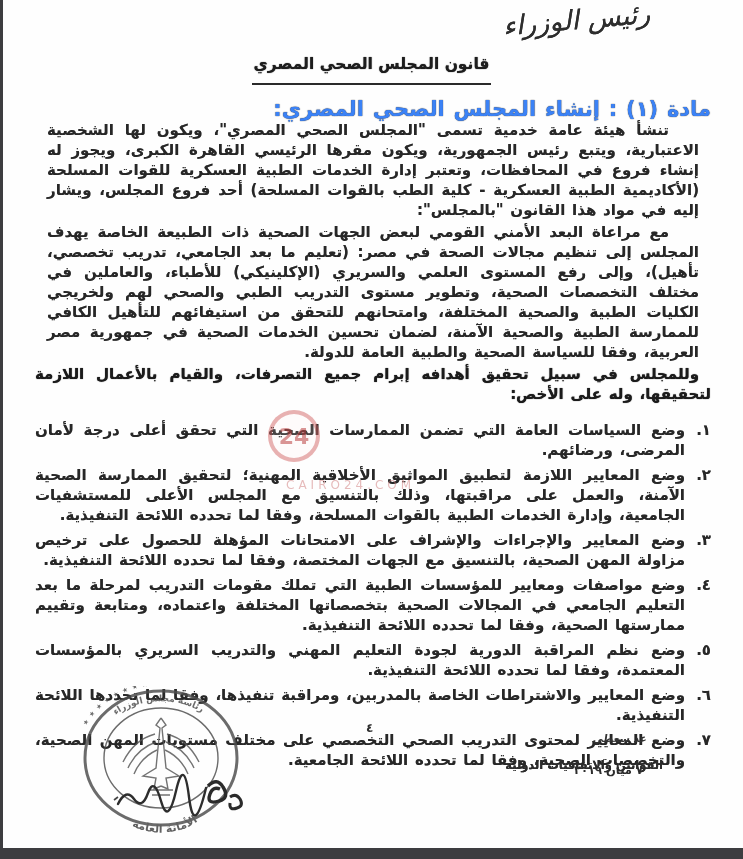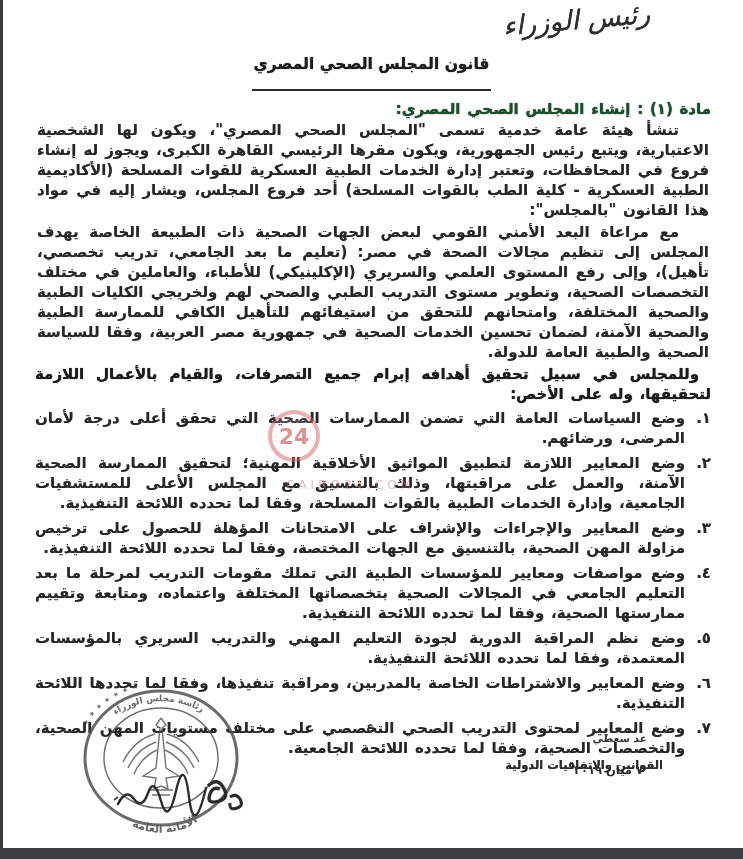--- a/index.html
+++ b/index.html
@@ -12,32 +12,32 @@
 
   .pm-signature {
     position:absolute; top:4px; right:90px; direction:rtl;
     font-size:27px; color:#2e2e2e; transform:rotate(-5deg) skewX(-14deg);
     text-shadow:0 0 0.6px #333; letter-spacing:1px; white-space:nowrap;
   }
 
   .doc-title { position:absolute; top:54px; left:0; right:0; text-align:center; direction:rtl; }
   .doc-title span {
     font-weight:bold; font-size:15.5px; color:#1d1d1d;
-    border-bottom:2px solid #2a2a2a; padding:0 2px 16px;
+    border-bottom:2px solid #2a2a2a; padding:0 2px 10px;
     text-shadow:0 0 1px #1d1d1d;
   }
 
   .content {
     position:absolute; top:99px; right:32px; left:35px;
     direction:rtl; font-size:15px; line-height:20px; font-weight:bold;
     color:#272727; text-shadow:0 0 0.4px rgba(40,40,40,0.55); word-spacing:1.5px;
   }
-  .art-heading { font-size:15px; color:#14532d; text-shadow:0 0 1.1px #111; margin:0 0 1px; }
-  .para { text-align:justify; text-indent:30px; margin:0 2px 2px; }
-  .note { text-align:justify; text-indent:12px; color:#1b1b1b; text-shadow:0 0 0.9px #111; margin:2px 0 4px; }
+  .art-heading { font-size:21px; color:#3b82f6; text-shadow:0 0 1.1px #111; margin:0 0 1px; }
+  .para { text-align:justify; text-indent:30px; margin:0 12px 2px; }
+  .note { text-align:justify; text-indent:12px; color:#1b1b1b; text-shadow:0 0 0.9px #111; margin:2px 0 16px; }
   .objectives { margin-top:2px; }
   .item { display:flex; margin-bottom:5px; }
   .item .num { flex:none; width:24px; text-align:right; }
   .item .txt { flex:1; text-align:justify; padding-right:2px; }
 
   .watermark { position:absolute; top:396px; left:220px; width:350px; height:112px; direction:rtl; pointer-events:none; }
   .wm-word {
     position:absolute; top:-14px; right:2px; font-size:64px; font-weight:bold;
     color:rgba(205,85,85,0.33); letter-spacing:-1px; white-space:nowrap;
   }

